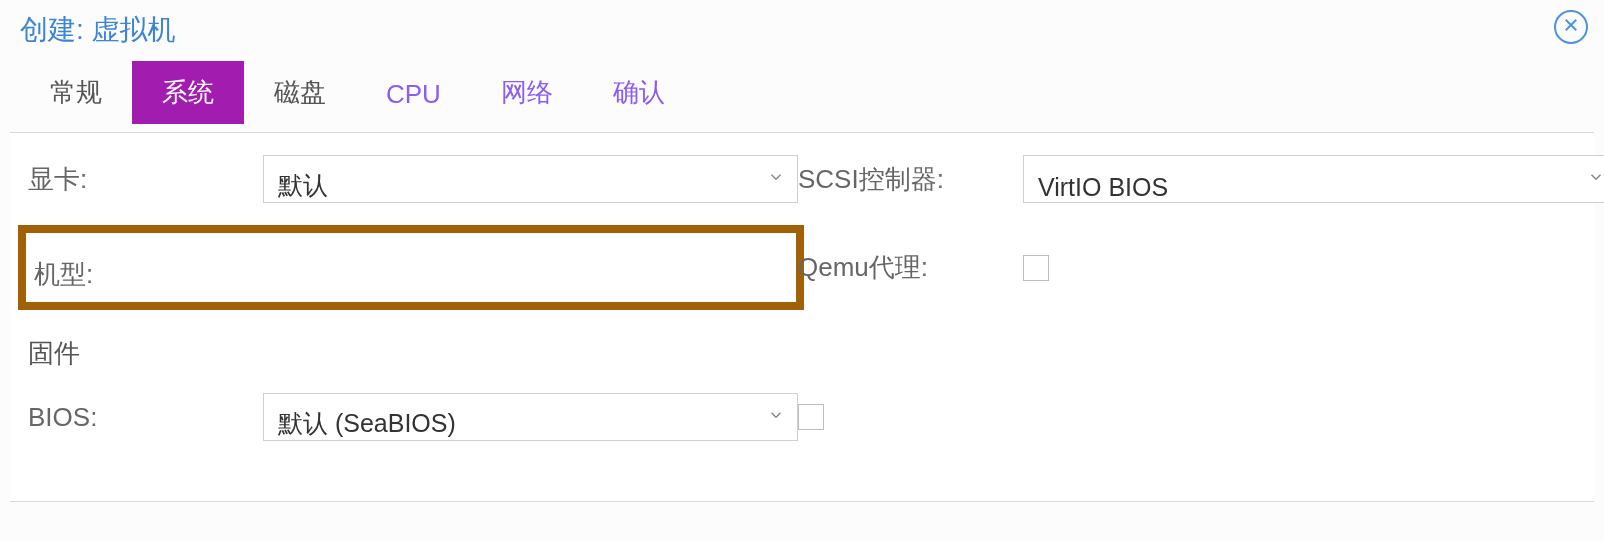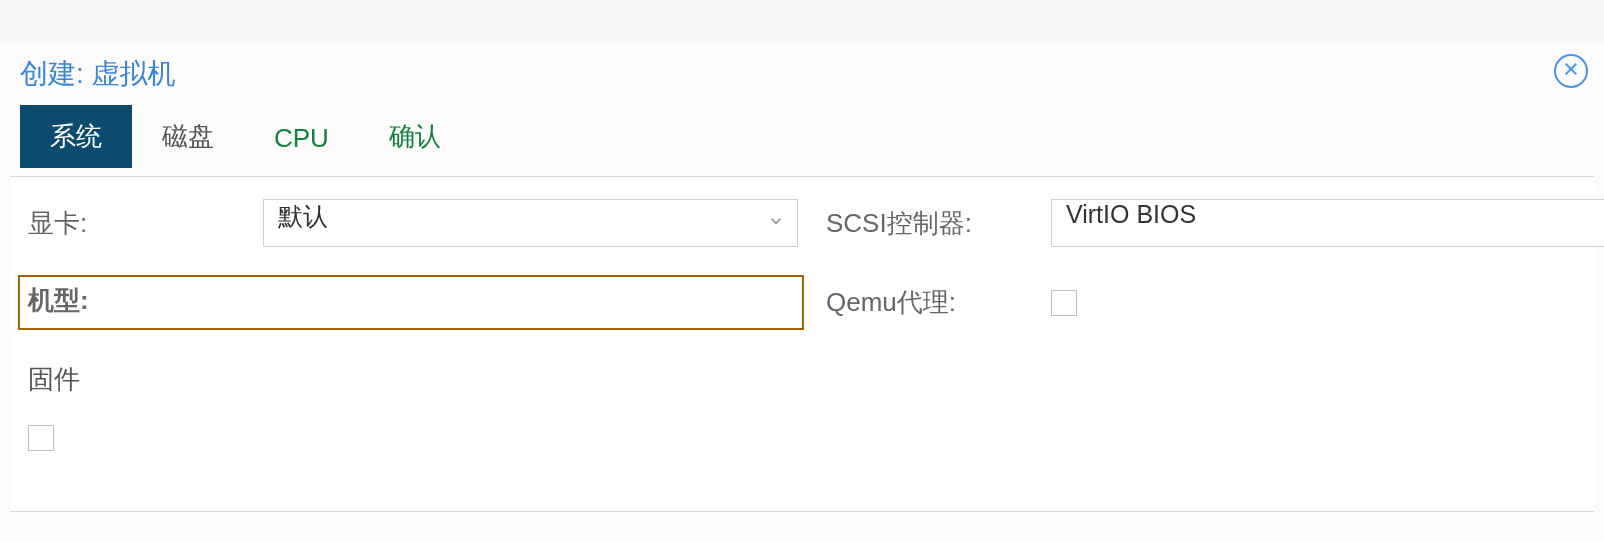--- a/index.html
+++ b/index.html
@@ -1,35 +1,35 @@
 <!DOCTYPE html>
 <html><head>
 <meta charset="utf-8">
 <style>
   * { box-sizing: border-box; margin: 0; padding: 0; }
   html, body { width: 1604px; height: 542px; background: #f6f7f8; font-family: "Helvetica Neue", Arial, "Microsoft YaHei", sans-serif; color: #555; }
   .dialog { width: 1604px; height: 542px; background: #fcfcfc; position: relative; }
-  .title-bar { height: 60px; display: flex; align-items: center; padding: 0 20px; margin-top: 44px; }
+  .title-bar { height: 60px; display: flex; align-items: center; padding: 0 20px; }
   .title-text { font-size: 28px; color: #3b84d6; }
   .close-btn { position: absolute; top: 10px; right: 16px; width: 34px; height: 34px; border: 2px solid #4a94e3; border-radius: 50%; display: flex; align-items: center; justify-content: center; cursor: pointer; color: #4a94e3; }
   .close-btn svg { width: 18px; height: 18px; stroke: #4a94e3; stroke-width: 2.5; }
   .tabs { display: flex; align-items: flex-end; height: 64px; padding: 0 20px; gap: 0; }
   .tab { padding: 14px 30px 14px 30px; font-size: 26px; color: #555; cursor: pointer; }
-  .tab.active { background: #0c4a6e; color: #fff; }
-  .tab.disabled { color: #15803d; cursor: default; }
+  .tab.active { background: #a21caf; color: #fff; }
+  .tab.disabled { color: #8b5cf6; cursor: default; }
   .panel { margin: 8px 10px 0 10px; border-top: 1px solid #d9d9d9; border-bottom: 1px solid #d9d9d9; background: #ffffff; padding: 22px 18px 60px 18px; }
-  .grid { display: grid; grid-template-columns: 770px 820px; column-gap: 0; row-gap: 22px; align-items: center; gap: 28px; }
+  .grid { display: grid; grid-template-columns: 770px 820px; column-gap: 0; row-gap: 22px; align-items: center; }
   .row { display: grid; grid-template-columns: 235px 1fr; align-items: center; }
   .row.right { grid-template-columns: 225px 1fr; }
   .label { font-size: 26px; color: #666; }
-  .select { position: relative; border: 1px solid #cfcfcf; background: #fff; height: 48px; display: flex; align-items: flex-start; padding: 0 40px 0 14px; cursor: pointer; }
+  .select { position: relative; border: 1px solid #cfcfcf; background: #fff; height: 48px; display: flex; align-items: flex-end; padding: 0 40px 0 14px; cursor: pointer; }
   .select-text { font-size: 25px; color: #333; }
   .chevron { position: absolute; right: 12px; top: 50%; transform: translateY(-50%); }
   .chevron svg { width: 18px; height: 18px; stroke: #888; stroke-width: 2; fill: none; }
-  .highlight { border: 2px solid #a16207; padding: 6px 8px 10px 8px; margin-left: -10px; margin-right: -6px; font-weight: bold; }
+  .highlight { border: 8px solid #a16207; padding: 24px 8px 10px 8px; margin-left: -10px; margin-right: -6px; }
   .highlight .row { grid-template-columns: 231px 1fr; }
   .checkbox { width: 26px; height: 26px; border: 1px solid #bdbdbd; background: #fff; cursor: pointer; }
   .section-header { font-size: 26px; color: #555; padding-top: 4px; }
   .grid-full { grid-column: 1 / span 2; }
 </style>
 </head>
 <body>
 
 <div class="dialog">
 
@@ -40,23 +40,25 @@
   <div class="close-btn">
     <span>
       <svg viewBox="0 0 24 24">
           <line x1="5" y1="5" x2="19" y2="19"></line>
           <line x1="19" y1="5" x2="5" y2="19"></line>
         </svg>
     </span>
   </div>
 
   <div class="tabs">
+    <div class="tab">常规</div>
     <div class="tab active">系统</div>
     <div class="tab">磁盘</div>
     <div class="tab disabled">CPU</div>
+    <div class="tab disabled">网络</div>
     <div class="tab disabled">确认</div>
   </div>
 
   <div class="panel">
     <div class="grid">
 
       <div class="row">
         <div class="label">显卡:</div>
         <div class="select">
           <span class="select-text">默认</span>
@@ -86,20 +88,31 @@
         </div>
       </div>
 
       <div class="row right">
         <div class="label">Qemu代理:</div>
         <div class="checkbox"></div>
       </div>
 
       <div class="section-header grid-full">固件</div>
 
+      <div class="row">
+        <div class="label">BIOS:</div>
+        <div class="select">
+          <span class="select-text">默认 (SeaBIOS)</span>
+          <span class="chevron">
+            <svg viewBox="0 0 24 24">
+                <polyline points="6 9 12 15 18 9"></polyline>
+              </svg>
+          </span>
+        </div>
+      </div>
 
       <div class="row right">
         <div class="checkbox"></div>
       </div>
 
     </div>
   </div>
 
 </div>
 

